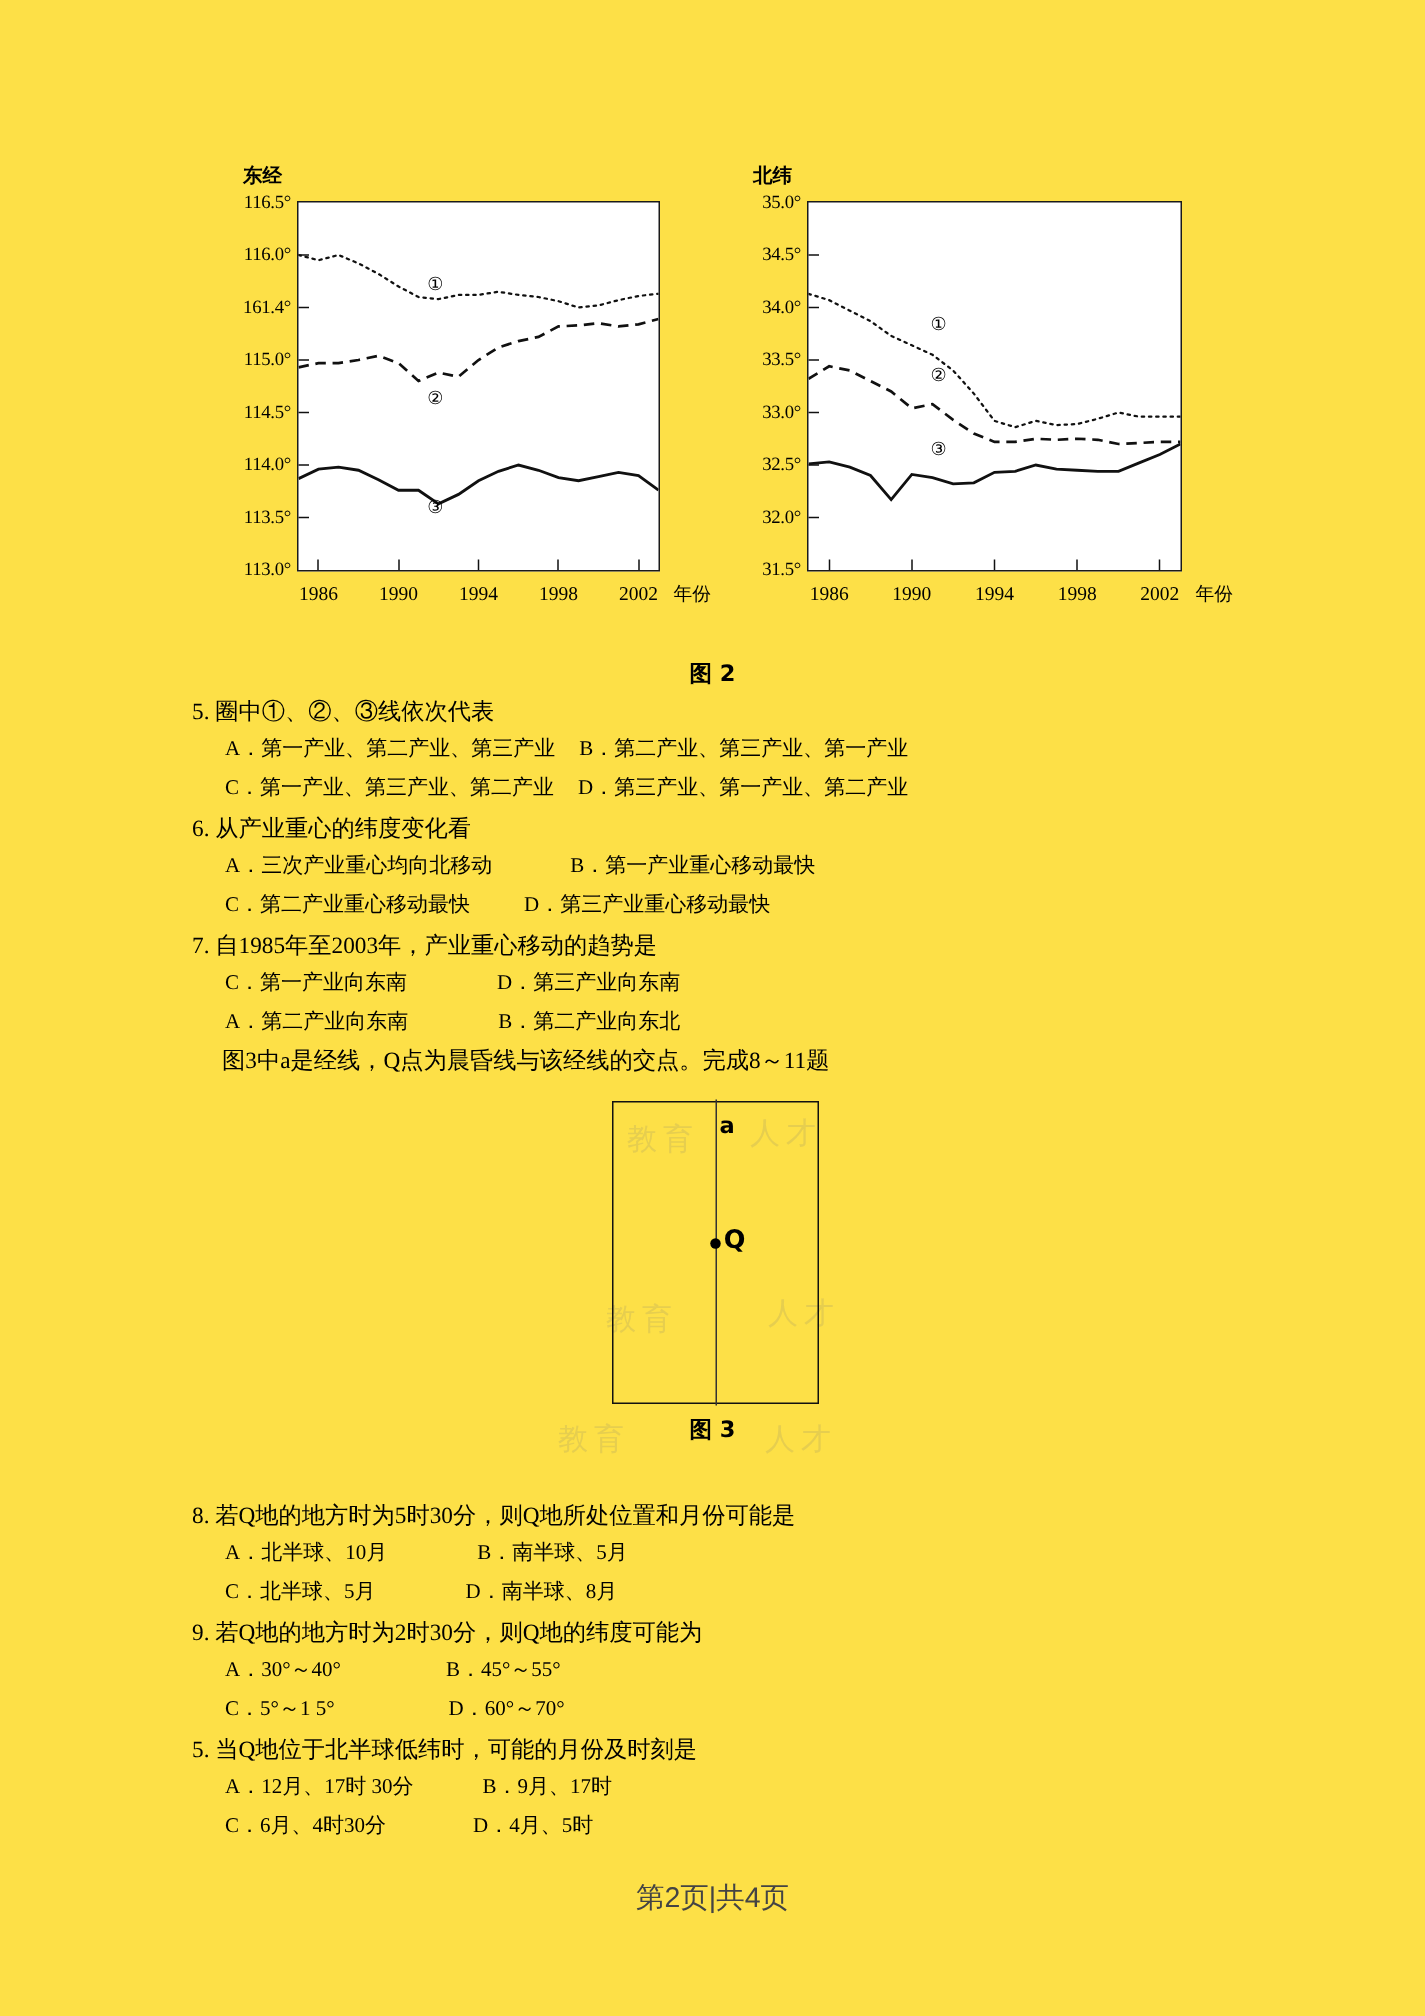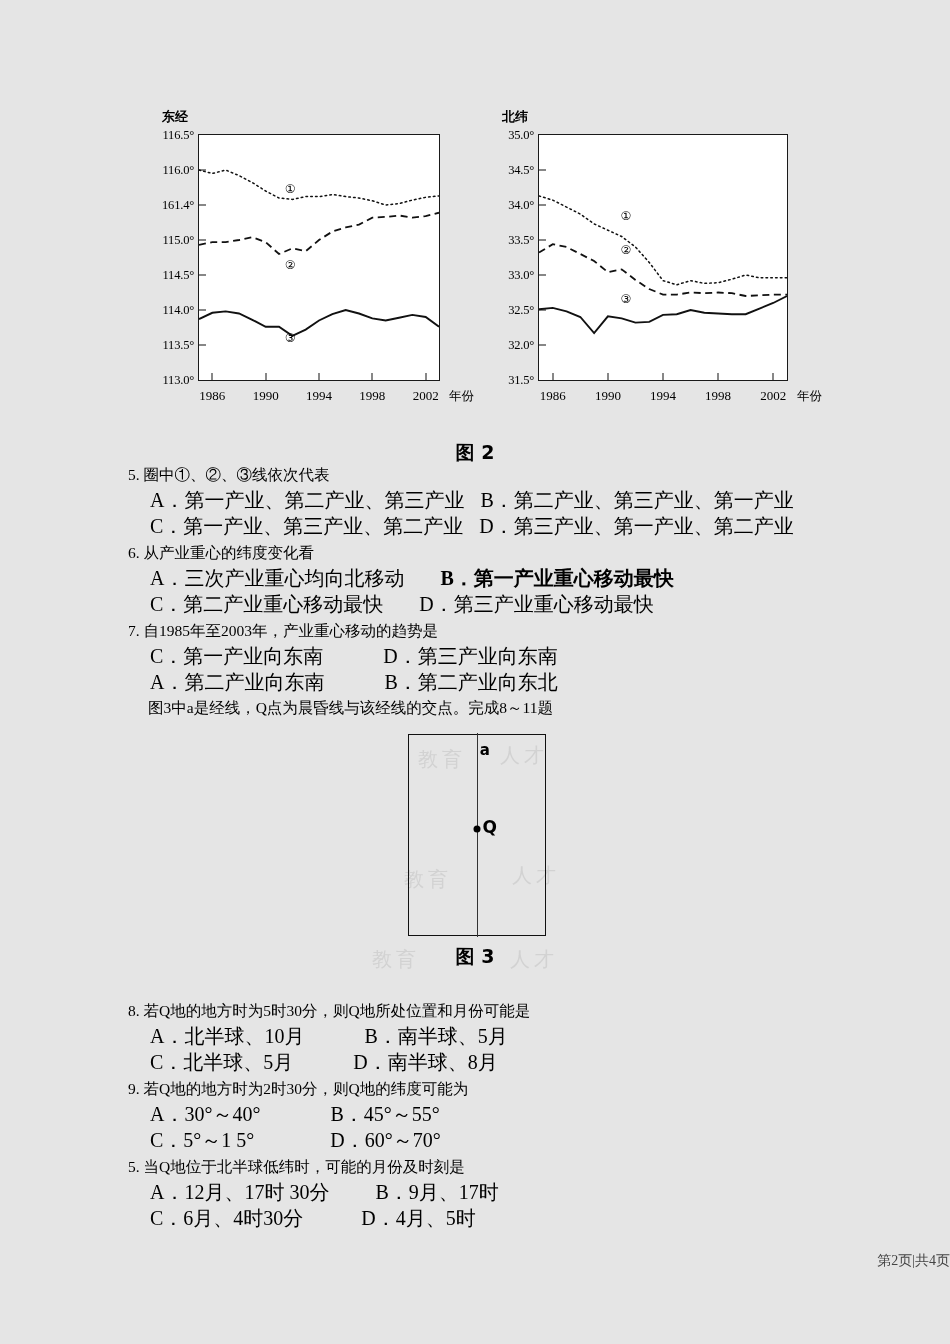--- a/index.html
+++ b/index.html
@@ -11,21 +11,21 @@
     width: 950px;
     height: 1344px;
     position: relative;
     font-family: "Liberation Serif", "DejaVu Serif", serif;
     color: #000;
     overflow: hidden;
   }
   .page {
     position: absolute;
     inset: 0;
-    background: #e5e5e5;
+    background: #fde047;
   }
 
   
   .charts-row {
     position: absolute;
     left: 0;
     top: 100px;
     width: 950px;
     height: 320px;
   }
@@ -113,21 +113,21 @@
     width: 100%;
     height: 100%;
     display: block;
   }
 
   .fig-caption {
     position: absolute;
     width: 100%;
     text-align: center;
     font-family: "DejaVu Sans", sans-serif;
-    font-size: 19px;
+    font-size: 15px;
     font-weight: bold;
   }
   #fig2-caption { top: 440px; left: 0; }
   #fig3-caption { top: 944px; left: 0; }
 
   
   .questions {
     position: absolute;
     left: 128px;
     top: 462px;
@@ -135,21 +135,21 @@
   }
   .q {
     margin-bottom: 1px;
   }
   .q-stem {
     font-size: 15.5px;
     line-height: 25px;
     white-space: nowrap;
   }
   .opt-row {
-    font-size: 20px;
+    font-size: 14px;
     line-height: 26px;
     white-space: nowrap;
     padding-left: 22px;
   }
   .opt-row .opt { display: inline-block; }
   .lead-para {
     font-size: 15.5px;
     line-height: 28px;
     padding-left: 20px;
     white-space: nowrap;
@@ -210,24 +210,24 @@
     user-select: none;
     letter-spacing: 4px;
   }
 
   
   .footer {
     position: absolute;
     left: 0;
     top: 1252px;
     width: 100%;
-    text-align: right;
-    font-size: 14px;
+    text-align: center;
+    font-size: 19px;
     color: #444;
-    font-family: Liberation Serif, serif;
+    font-family: Liberation Sans, sans-serif;
   }
 </style>
 </head>
 <body>
 
 <div class="page">
 
   <div class="charts-row">
 
     <div class="chart-box chart-left">
@@ -315,21 +315,21 @@
   <div class="fig-caption" id="fig2-caption">图 2</div>
 
   <div class="questions" id="questions-top">
       <div class="q">
         <div class="q-stem">5. 圈中①、②、③线依次代表</div>
         <div class="opt-row"><span class="opt">A．第一产业、第二产业、第三产业</span><span class="opt" style="margin-left: 16px;">B．第二产业、第三产业、第一产业</span></div>
         <div class="opt-row"><span class="opt">C．第一产业、第三产业、第二产业</span><span class="opt" style="margin-left: 16px;">D．第三产业、第一产业、第二产业</span></div>
       </div>
       <div class="q">
         <div class="q-stem">6. 从产业重心的纬度变化看</div>
-        <div class="opt-row"><span class="opt">A．三次产业重心均向北移动</span><span class="opt" style="margin-left: 36px; font-weight: bold;">B．第一产业重心移动最快</span></div>
+        <div class="opt-row"><span class="opt">A．三次产业重心均向北移动</span><span class="opt" style="margin-left: 52px;">B．第一产业重心移动最快</span></div>
         <div class="opt-row"><span class="opt">C．第二产业重心移动最快</span><span class="opt" style="margin-left: 36px;">D．第三产业重心移动最快</span></div>
       </div>
       <div class="q">
         <div class="q-stem">7. 自1985年至2003年，产业重心移动的趋势是</div>
         <div class="opt-row"><span class="opt">C．第一产业向东南</span><span class="opt" style="margin-left: 60px;">D．第三产业向东南</span></div>
         <div class="opt-row"><span class="opt">A．第二产业向东南</span><span class="opt" style="margin-left: 60px;">B．第二产业向东北</span></div>
       </div>
     </div>
 
   <div class="questions" style="top:694px;">

